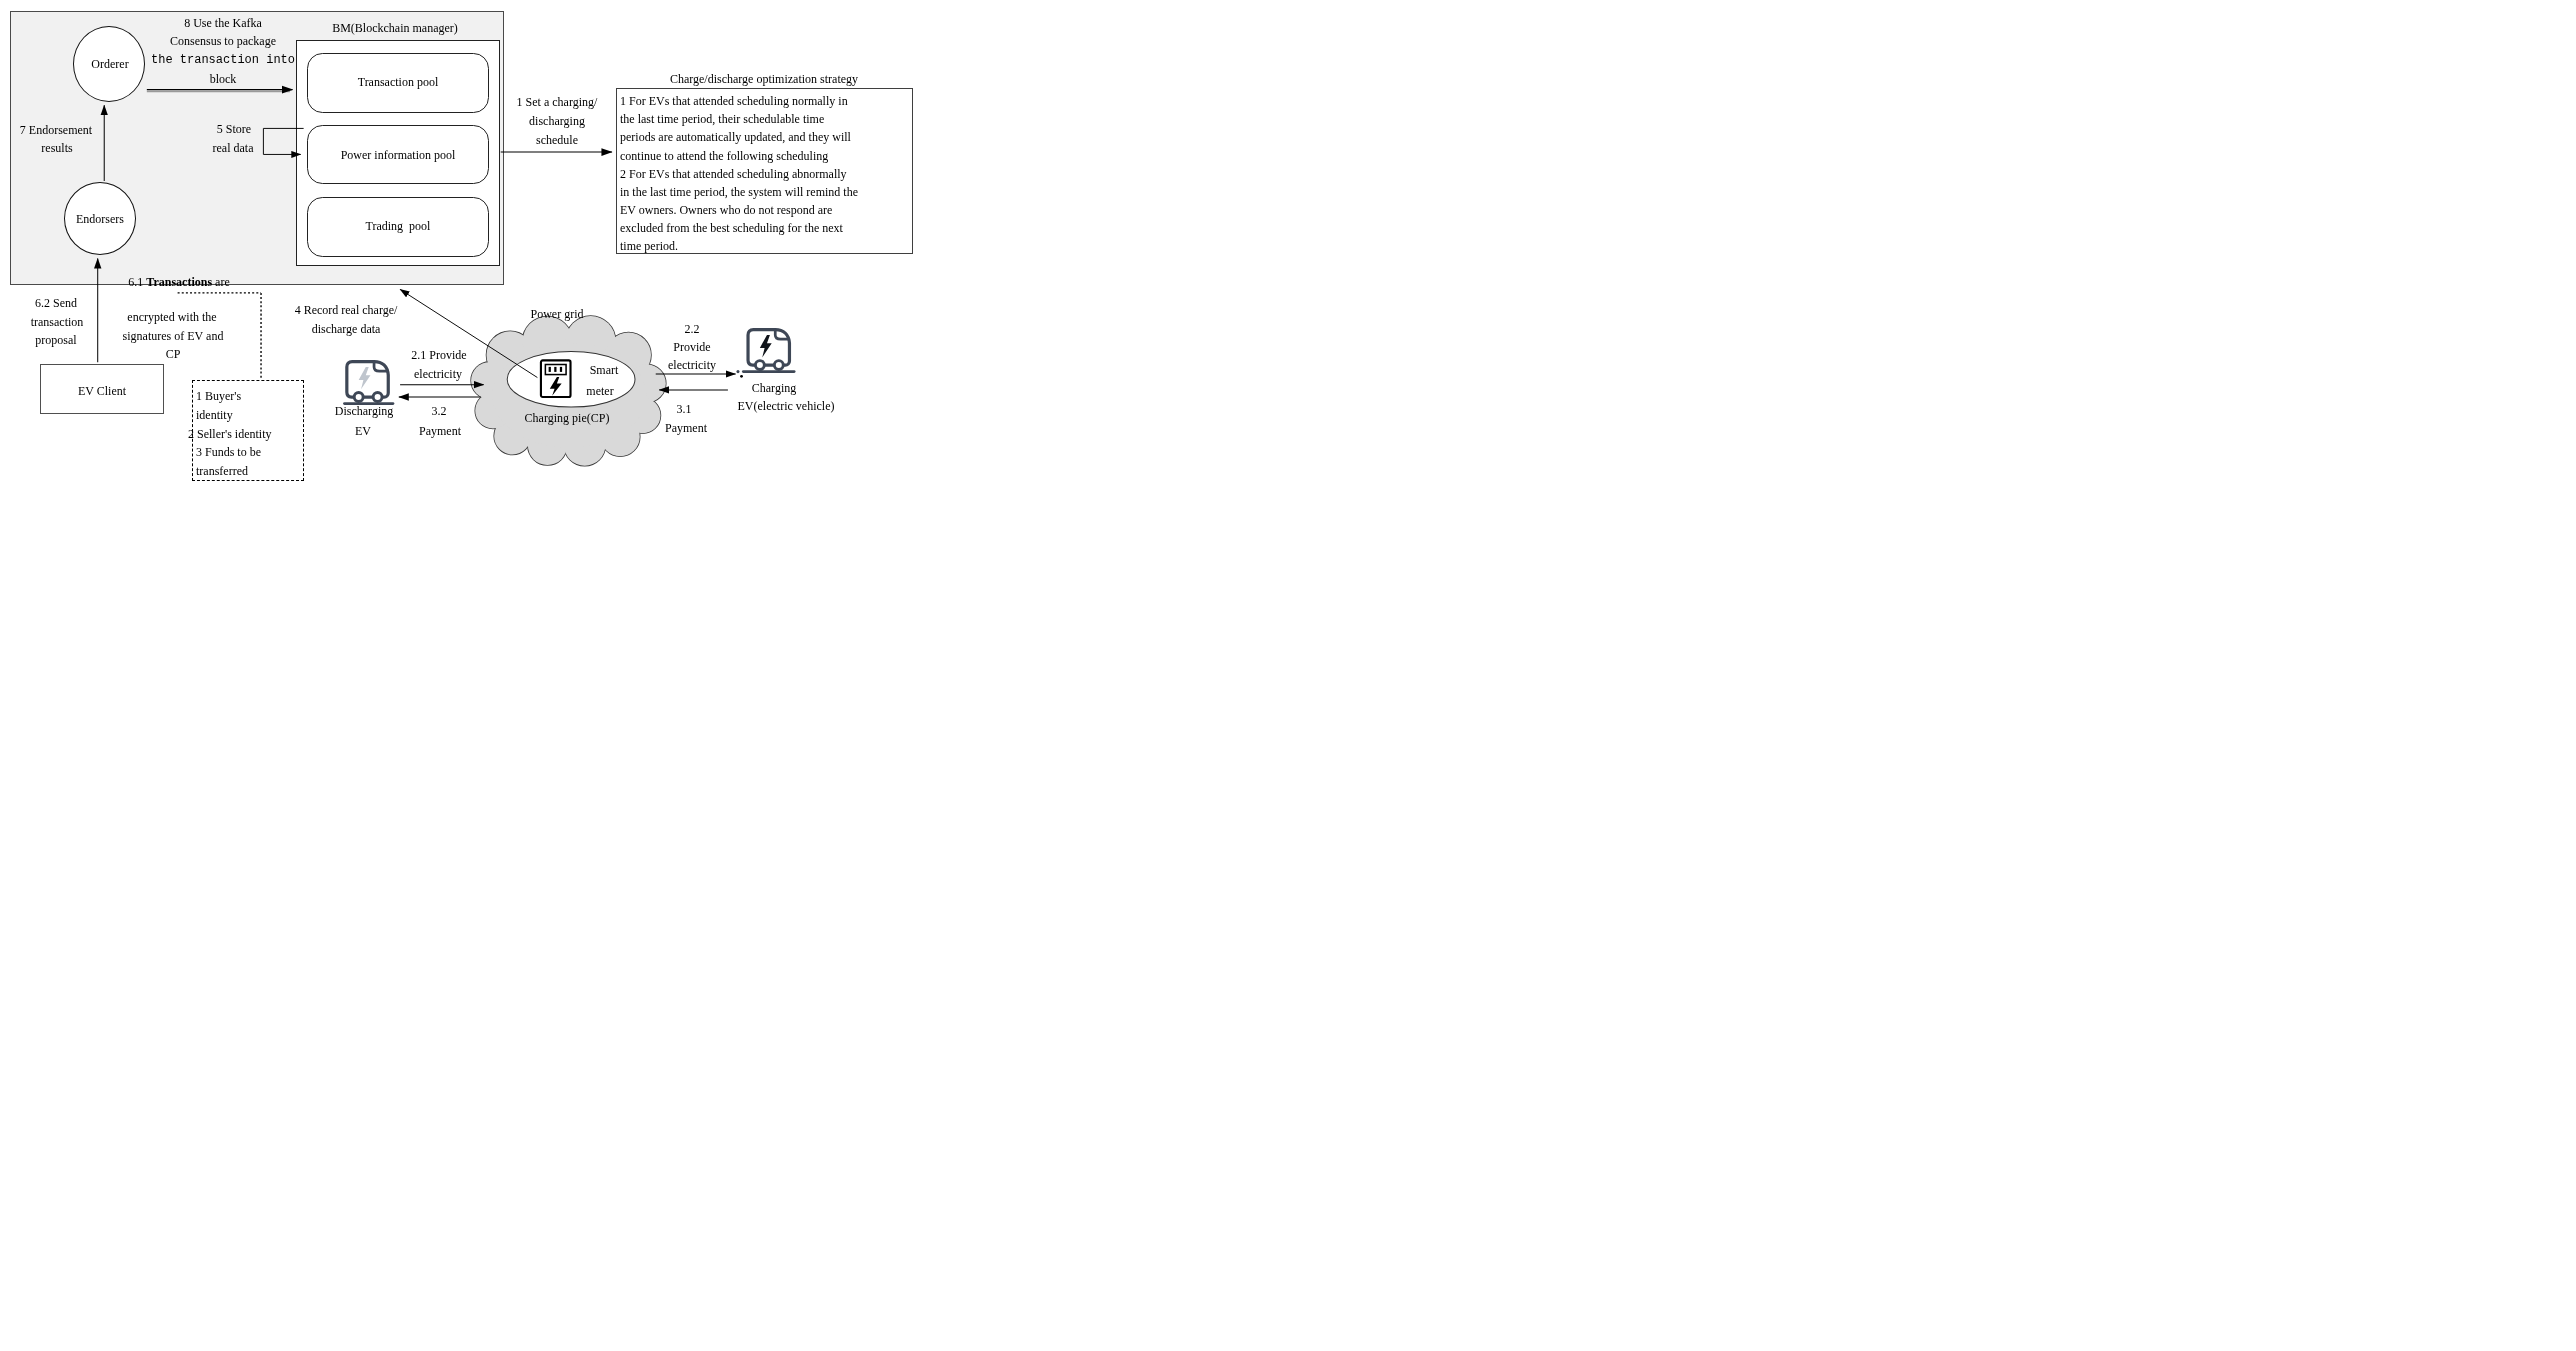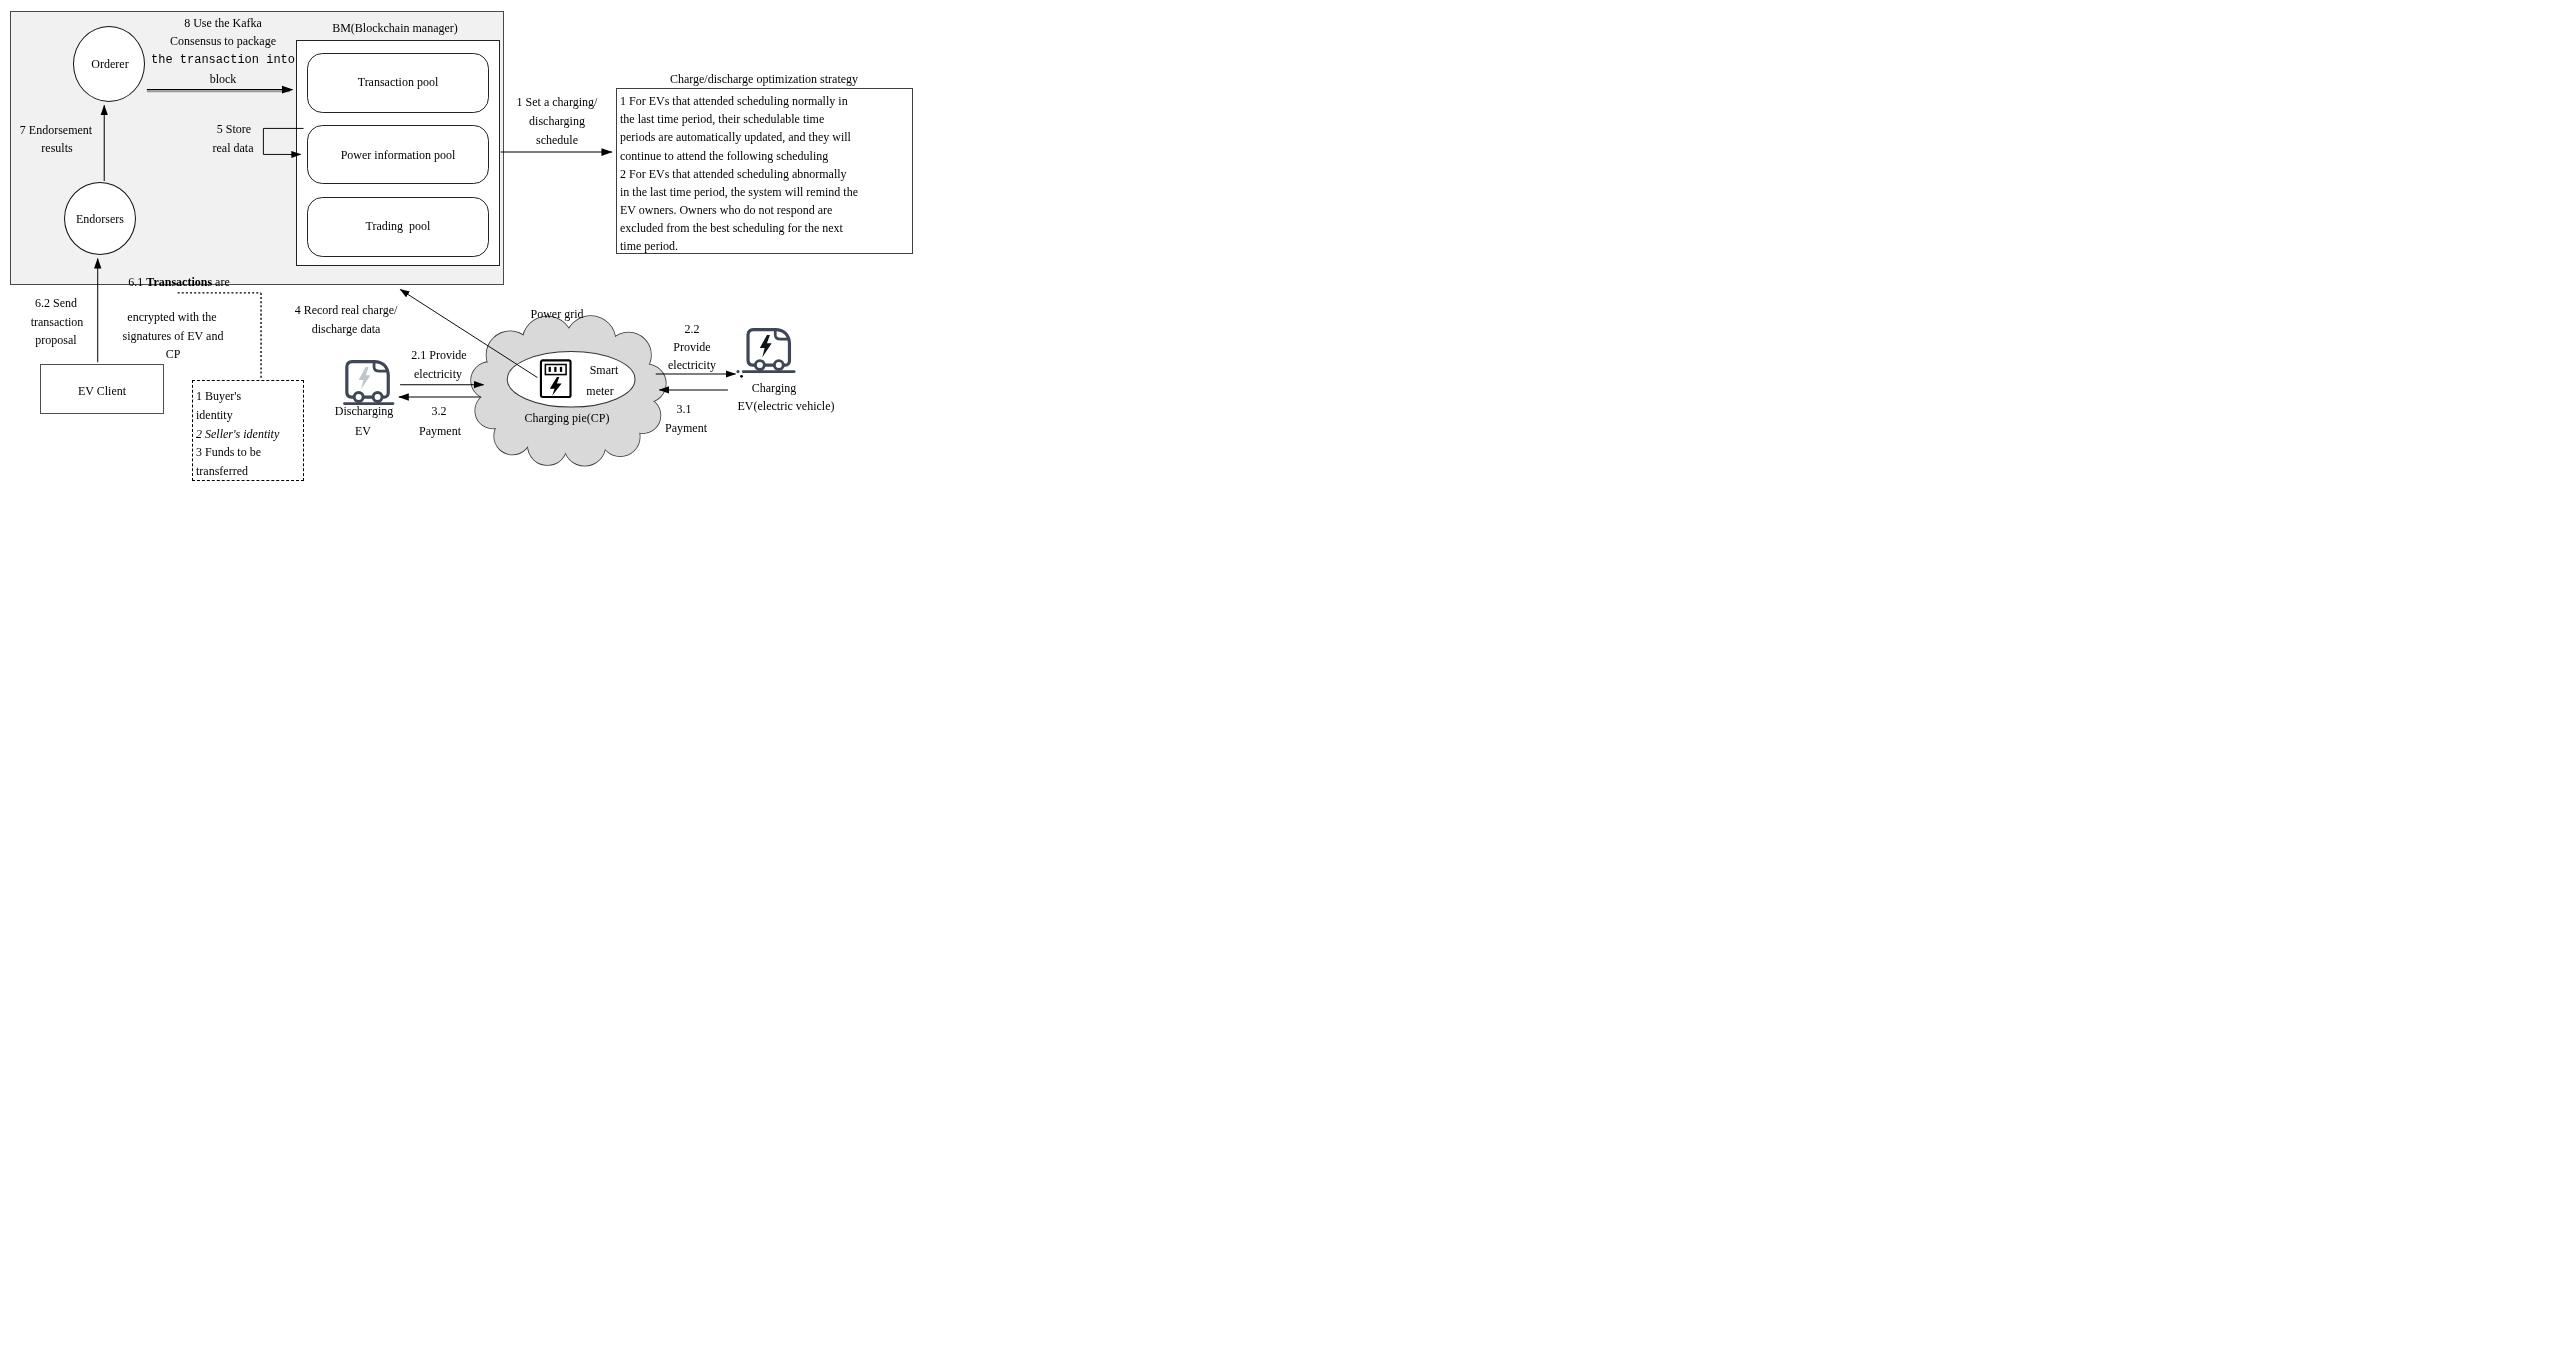--- a/index.html
+++ b/index.html
@@ -186,18 +186,18 @@
 
   <div class="tl" style="left:692px;top:329px;">2.2</div>
   <div class="tl" style="left:692px;top:347px;">Provide</div>
   <div class="tl" style="left:692px;top:365px;">electricity</div>
 
   <div class="tl" style="left:684px;top:409px;">3.1</div>
   <div class="tl" style="left:686px;top:428px;">Payment</div>
 
   <div class="tll" style="left:196px;top:396px;">1 Buyer's</div>
   <div class="tll" style="left:196px;top:415px;">identity</div>
-  <div class="tll" style="left:196px;top:434px;font-style:italic;">2 Seller's identity</div>
+  <div class="tll" style="left:188px;top:434px;">2 Seller's identity</div>
   <div class="tll" style="left:196px;top:452px;">3 Funds to be</div>
   <div class="tll" style="left:196px;top:471px;">transferred</div>
 
 </div>
 
 
 </body></html>

